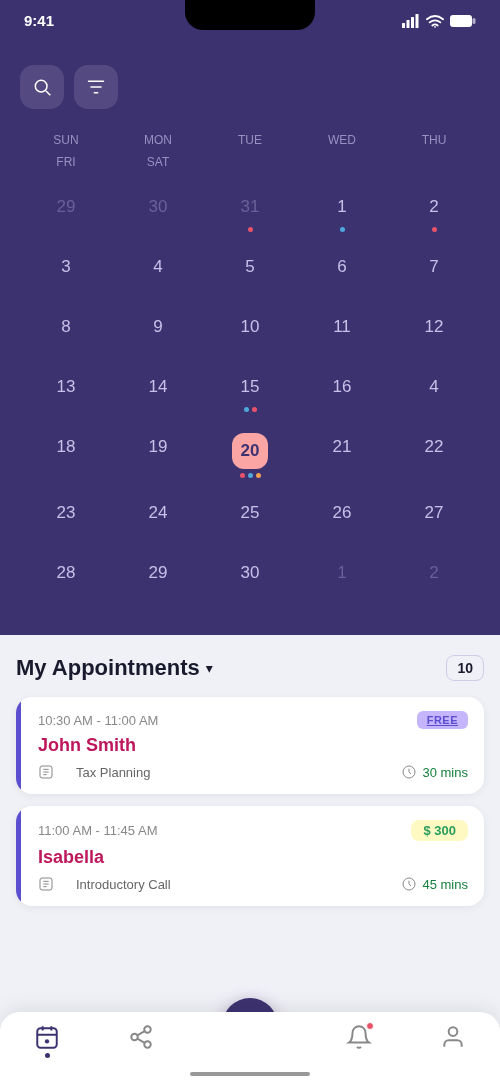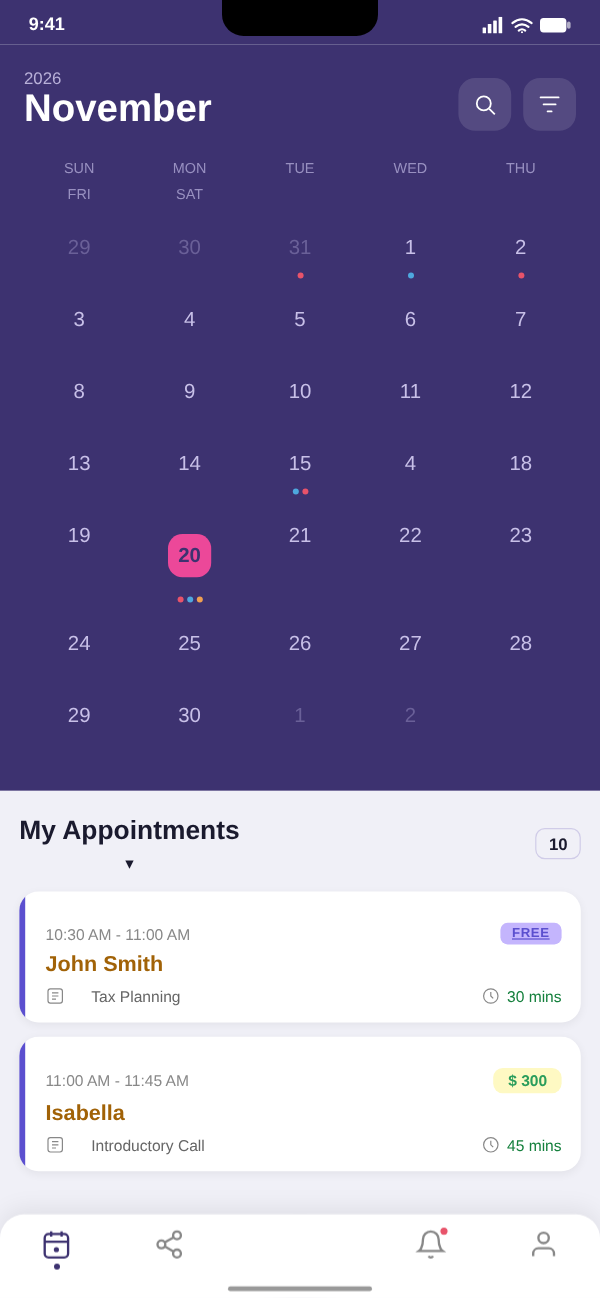--- a/index.html
+++ b/index.html
@@ -115,30 +115,30 @@
       color: #c8c0e8;
       font-size: 17px;
       font-weight: 400;
       position: relative;
       cursor: pointer;
     }
     .cal-day.other-month {
       color: #6a6098;
     }
     .cal-day.today .day-num {
-      background: #ec4899;
+      background: #fca5a5;
       color: #3d3270;
       border-radius: 12px;
       width: 36px;
       height: 36px;
       display: flex;
       align-items: center;
       justify-content: center;
       font-weight: 700;
-      margin: 16px auto;
+      margin: 4px auto;
     }
     .day-num {
       display: flex;
       align-items: center;
       justify-content: center;
       width: 36px;
       height: 36px;
       margin: 0 auto;
     }
     .dot-row {
@@ -167,21 +167,20 @@
     .appointments-header {
       display: flex;
       justify-content: space-between;
       align-items: center;
       margin-bottom: 16px;
     }
     .appointments-title-wrap {
       display: flex;
       align-items: center;
       gap: 6px;
-      flex-direction: column;
     }
     .appointments-title {
       font-size: 22px;
       font-weight: 700;
       color: #1a1a2e;
     }
     .dropdown-arrow {
       color: #1a1a2e;
       font-size: 14px;
     }
@@ -209,21 +208,20 @@
       position: absolute;
       left: 0;
       top: 0;
       bottom: 0;
       width: 5px;
       background: #5b4fcf;
       border-radius: 16px 0 0 16px;
     }
     .card-content {
       padding-left: 6px;
-      margin-top: 12px;
     }
     .card-top-row {
       display: flex;
       justify-content: space-between;
       align-items: center;
       margin-bottom: 6px;
     }
     .card-time {
       font-size: 13px;
       color: #888;
@@ -243,21 +241,21 @@
       background: #fef9c3;
       color: #2a9d5c;
       font-size: 13px;
       font-weight: 600;
       padding: 3px 12px;
       border-radius: 8px;
     }
     .card-name {
       font-size: 18px;
       font-weight: 700;
-      color: #a16207;
+      color: #be185d;
       margin-bottom: 8px;
     }
     .card-bottom-row {
       display: flex;
       justify-content: space-between;
       align-items: center;
     }
     .card-service {
       display: flex;
       align-items: center;
@@ -392,24 +390,20 @@
 
     <svg width="26" height="14" viewBox="0 0 26 14">
       <rect x="0" y="1" width="22" height="12" rx="3" fill="white"></rect>
       <rect x="22.5" y="4" width="3" height="6" rx="1.5" fill="white" opacity="0.6"></rect>
     </svg>
   </div>
 </div>
 
 <div class="calendar-section">
   <div class="calendar-header">
-    <div class="calendar-header-left">
-      <div class="year-label">2026</div>
-      <div class="month-label">November</div>
-    </div>
     <div class="calendar-header-icons">
       <div class="icon-btn">
         <svg viewBox="0 0 24 24">
           <circle cx="11" cy="11" r="7"></circle>
           <line x1="16.5" y1="16.5" x2="22" y2="22"></line>
         </svg>
       </div>
       <div class="icon-btn">
         <svg viewBox="0 0 24 24">
           <path d="M3 5h18M6 12h12M10 19h4" stroke-linecap="round"></path>
@@ -502,20 +496,24 @@
       <div class="cal-day">
         <div class="day-num">14</div>
         <div class="dot-row"></div>
       </div>
       <div class="cal-day">
         <div class="day-num">15</div>
         <div class="dot-row">
           <div class="dot dot-blue"></div>
           <div class="dot dot-red"></div>
         </div>
+      </div>
+      <div class="cal-day">
+        <div class="day-num">16</div>
+        <div class="dot-row"></div>
       </div>
       <div class="cal-day">
         <div class="day-num">4</div>
         <div class="dot-row"></div>
       </div>
       <div class="cal-day">
         <div class="day-num">18</div>
         <div class="dot-row"></div>
       </div>
       <div class="cal-day">

